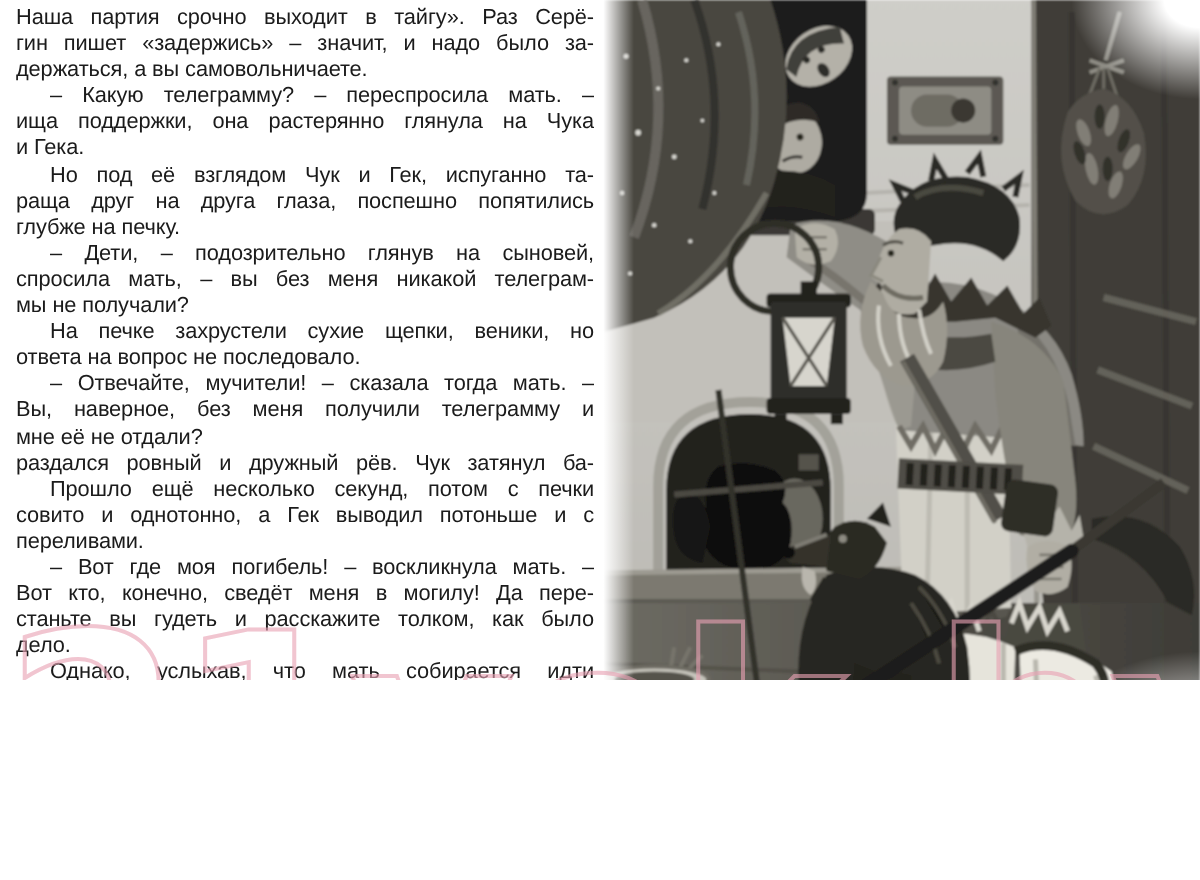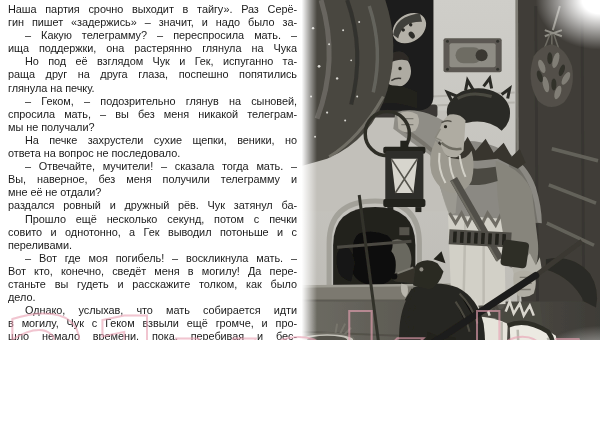--- a/index.html
+++ b/index.html
@@ -41,29 +41,31 @@
 </style>
 </head>
 <body>
 
 <div class="screen">
 
   <div class="text-col">
 
     <div class="line j">Наша партия срочно выходит в тайгу». Раз Серё-</div>
     <div class="line j">гин пишет «задержись» – значит, и надо было за-</div>
+    <div class="line last">держаться, а вы самовольничаете.</div>
 
     <div class="line j ind">– Какую телеграмму? – переспросила мать. –</div>
     <div class="line j">ища поддержки, она растерянно глянула на Чука</div>
+    <div class="line last">и Гека.</div>
 
     <div class="line j ind">Но под её взглядом Чук и Гек, испуганно та-</div>
     <div class="line j">раща друг на друга глаза, поспешно попятились</div>
-    <div class="line last">глянула на печку.</div>
-
-    <div class="line j ind">– Геком, – подозрительно глянув на сыновей,</div>
+    <div class="line last">глубже на печку.</div>
+
+    <div class="line j ind">– Дети, – подозрительно глянув на сыновей,</div>
     <div class="line j">спросила мать, – вы без меня никакой телеграм-</div>
     <div class="line last">мы не получали?</div>
 
     <div class="line j ind">На печке захрустели сухие щепки, веники, но</div>
     <div class="line last">ответа на вопрос не последовало.</div>
 
     <div class="line j ind">– Отвечайте, мучители! – сказала тогда мать. –</div>
     <div class="line j">Вы, наверное, без меня получили телеграмму и</div>
     <div class="line last">мне её не отдали?</div>
 

